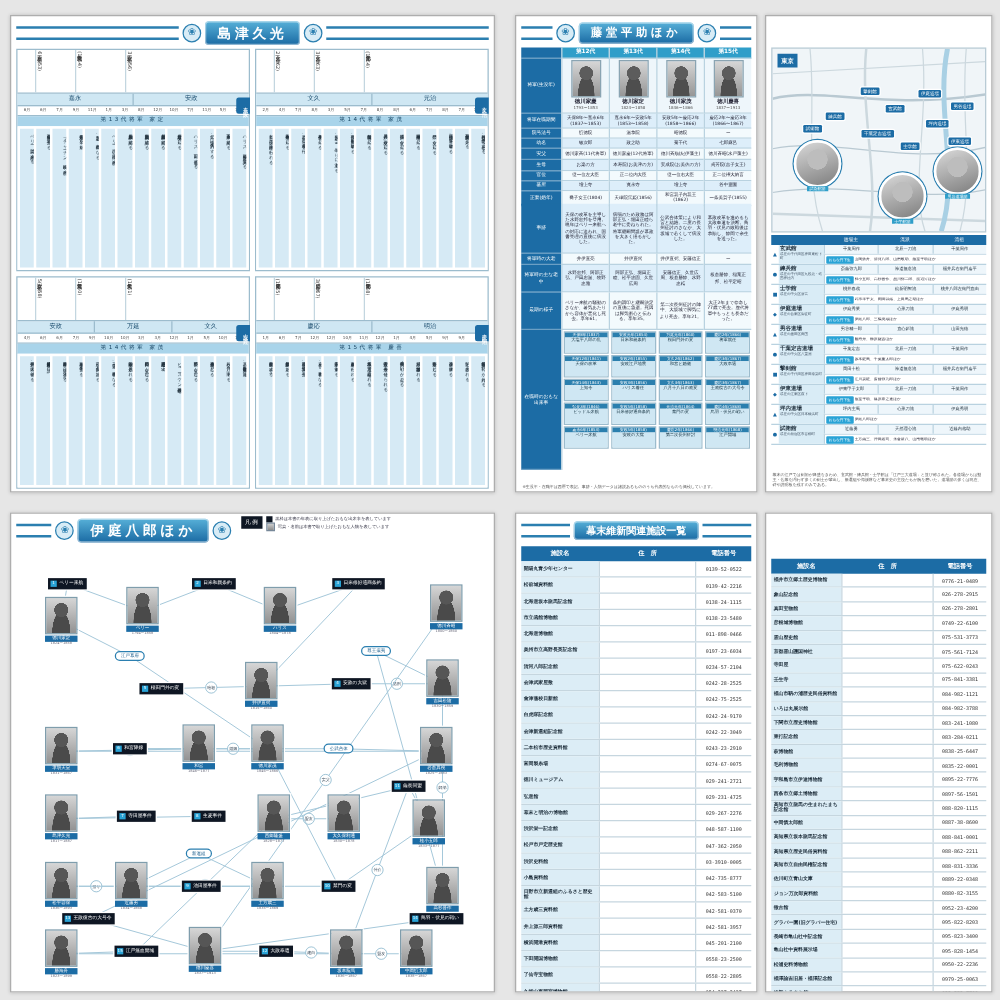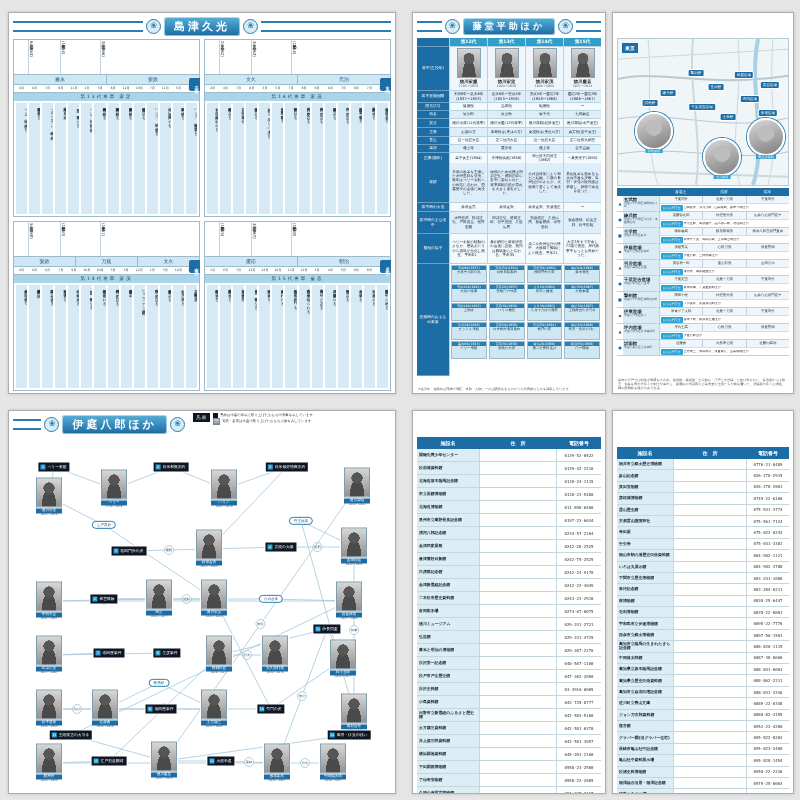--- a/index.html
+++ b/index.html
@@ -988,20 +988,25 @@
           <span>鳥羽・伏見の戦い</span>
         </div>
         <div class="nd nd-event" style="left: 62px; top: 300px;">
           <span class="no">13</span>
           <span>王政復古の大号令</span>
         </div>
       </div>
   </div>
 
   <div class="card" id="card-fac-a" style="left:412px;top:410px;width:194px;height:384px;">
+    <div class="titlebar">
+      <span class="rule"></span>
+      <span class="tbox t-sm" style="letter-spacing:0;font-size:8px;">幕末維新関連施設一覧</span>
+      <span class="rule"></span>
+    </div>
     <div id="fac-a-body" style="position:absolute;left:4px;right:4px;top:26px;">
         <div class="fa-head" style="grid-template-columns: 62px 1fr 44px;">
           <span>施設名</span>
           <span>住　所</span>
           <span>電話番号</span>
         </div>
         <div class="fa-row" style="grid-template-columns: 62px 1fr 44px; height: 12px;">
           <span class="fa-name">開陽丸青少年センター</span>
           <span class="fa-addr"></span>
           <span class="fa-tel">0139-52-0522</span>

